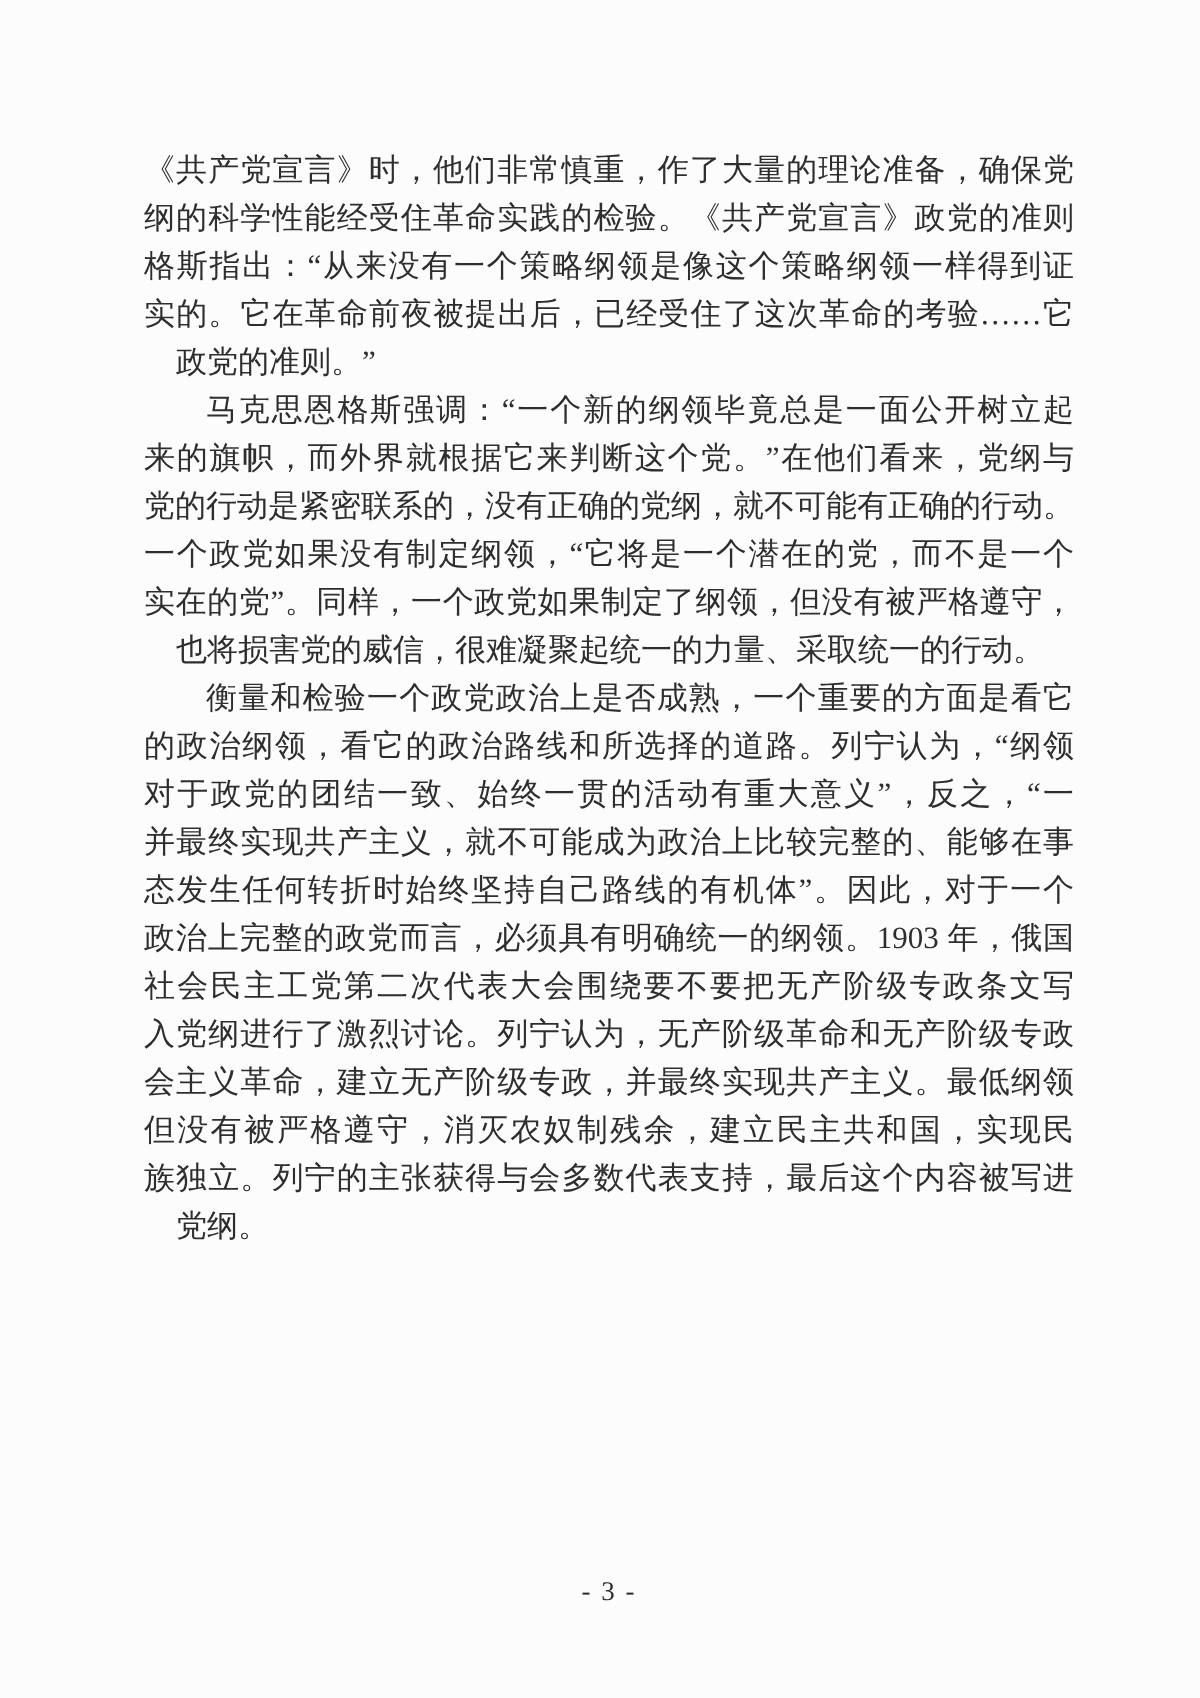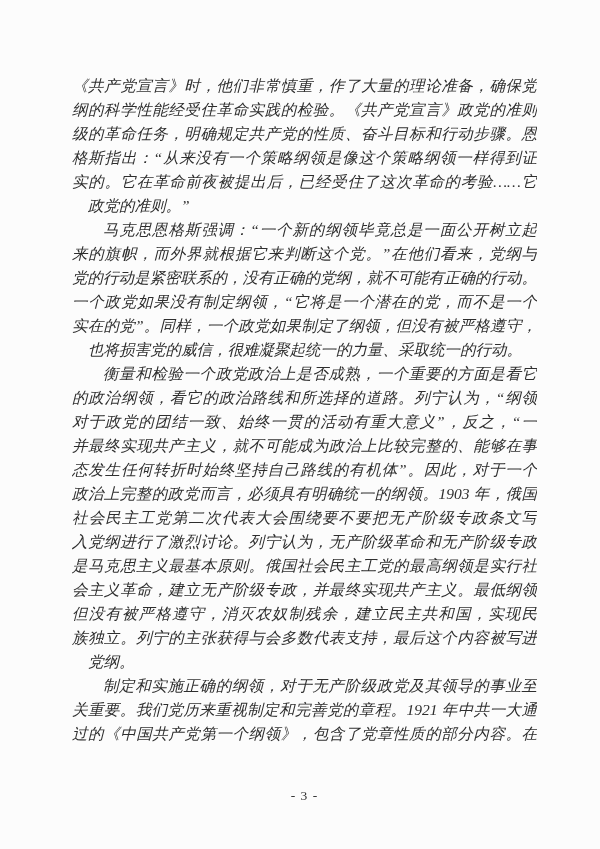--- a/index.html
+++ b/index.html
@@ -29,21 +29,20 @@
     margin: 0;
     padding: 0;
   }
   .line {
     height: 24px;
     white-space: nowrap;
     overflow: hidden;
     text-align: justify;
     
     text-align-last: justify;
-    font-style: italic;
   }
   .line.first-indent {
     text-indent: 2em;
   }
   .line.para-end {
     text-align-last: left;
     margin-left: 16px;
   }
   .footer {
     position: absolute;
@@ -57,21 +56,20 @@
   }
 </style>
 </head>
 <body style="background: rgb(252, 252, 252); color: rgb(46, 46, 46);">
 
 <div class="page">
   <main class="text-block" id="text-block">
       <div class="paragraph">
         <div class="line">《共产党宣言》时，他们非常慎重，作了大量的理论准备，确保党</div>
         <div class="line">纲的科学性能经受住革命实践的检验。《共产党宣言》政党的准则</div>
-        <div class="line">级的革命任务，明确规定共产党的性质、奋斗目标和行动步骤。恩</div>
         <div class="line">格斯指出：“从来没有一个策略纲领是像这个策略纲领一样得到证</div>
         <div class="line">实的。它在革命前夜被提出后，已经受住了这次革命的考验……它</div>
         <div class="line para-end">政党的准则。”</div>
       </div>
       <div class="paragraph">
         <div class="line first-indent">马克思恩格斯强调：“一个新的纲领毕竟总是一面公开树立起</div>
         <div class="line">来的旗帜，而外界就根据它来判断这个党。”在他们看来，党纲与</div>
         <div class="line">党的行动是紧密联系的，没有正确的党纲，就不可能有正确的行动。</div>
         <div class="line">一个政党如果没有制定纲领，“它将是一个潜在的党，而不是一个</div>
         <div class="line">实在的党”。同样，一个政党如果制定了纲领，但没有被严格遵守，</div>
@@ -79,28 +77,22 @@
       </div>
       <div class="paragraph">
         <div class="line first-indent">衡量和检验一个政党政治上是否成熟，一个重要的方面是看它</div>
         <div class="line">的政治纲领，看它的政治路线和所选择的道路。列宁认为，“纲领</div>
         <div class="line">对于政党的团结一致、始终一贯的活动有重大意义”，反之，“一</div>
         <div class="line">并最终实现共产主义，就不可能成为政治上比较完整的、能够在事</div>
         <div class="line">态发生任何转折时始终坚持自己路线的有机体”。因此，对于一个</div>
         <div class="line">政治上完整的政党而言，必须具有明确统一的纲领。1903 年，俄国</div>
         <div class="line">社会民主工党第二次代表大会围绕要不要把无产阶级专政条文写</div>
         <div class="line">入党纲进行了激烈讨论。列宁认为，无产阶级革命和无产阶级专政</div>
-        <div class="line">是马克思主义最基本原则。俄国社会民主工党的最高纲领是实行社</div>
         <div class="line">会主义革命，建立无产阶级专政，并最终实现共产主义。最低纲领</div>
         <div class="line">但没有被严格遵守，消灭农奴制残余，建立民主共和国，实现民</div>
         <div class="line">族独立。列宁的主张获得与会多数代表支持，最后这个内容被写进</div>
         <div class="line para-end">党纲。</div>
-      </div>
-      <div class="paragraph">
-        <div class="line first-indent">制定和实施正确的纲领，对于无产阶级政党及其领导的事业至</div>
-        <div class="line">关重要。我们党历来重视制定和完善党的章程。1921 年中共一大通</div>
-        <div class="line">过的《中国共产党第一个纲领》，包含了党章性质的部分内容。在</div>
       </div>
     </main>
   <footer class="footer">
     <span>- 3 -</span>
   </footer>
 </div>
 
 </body></html>

